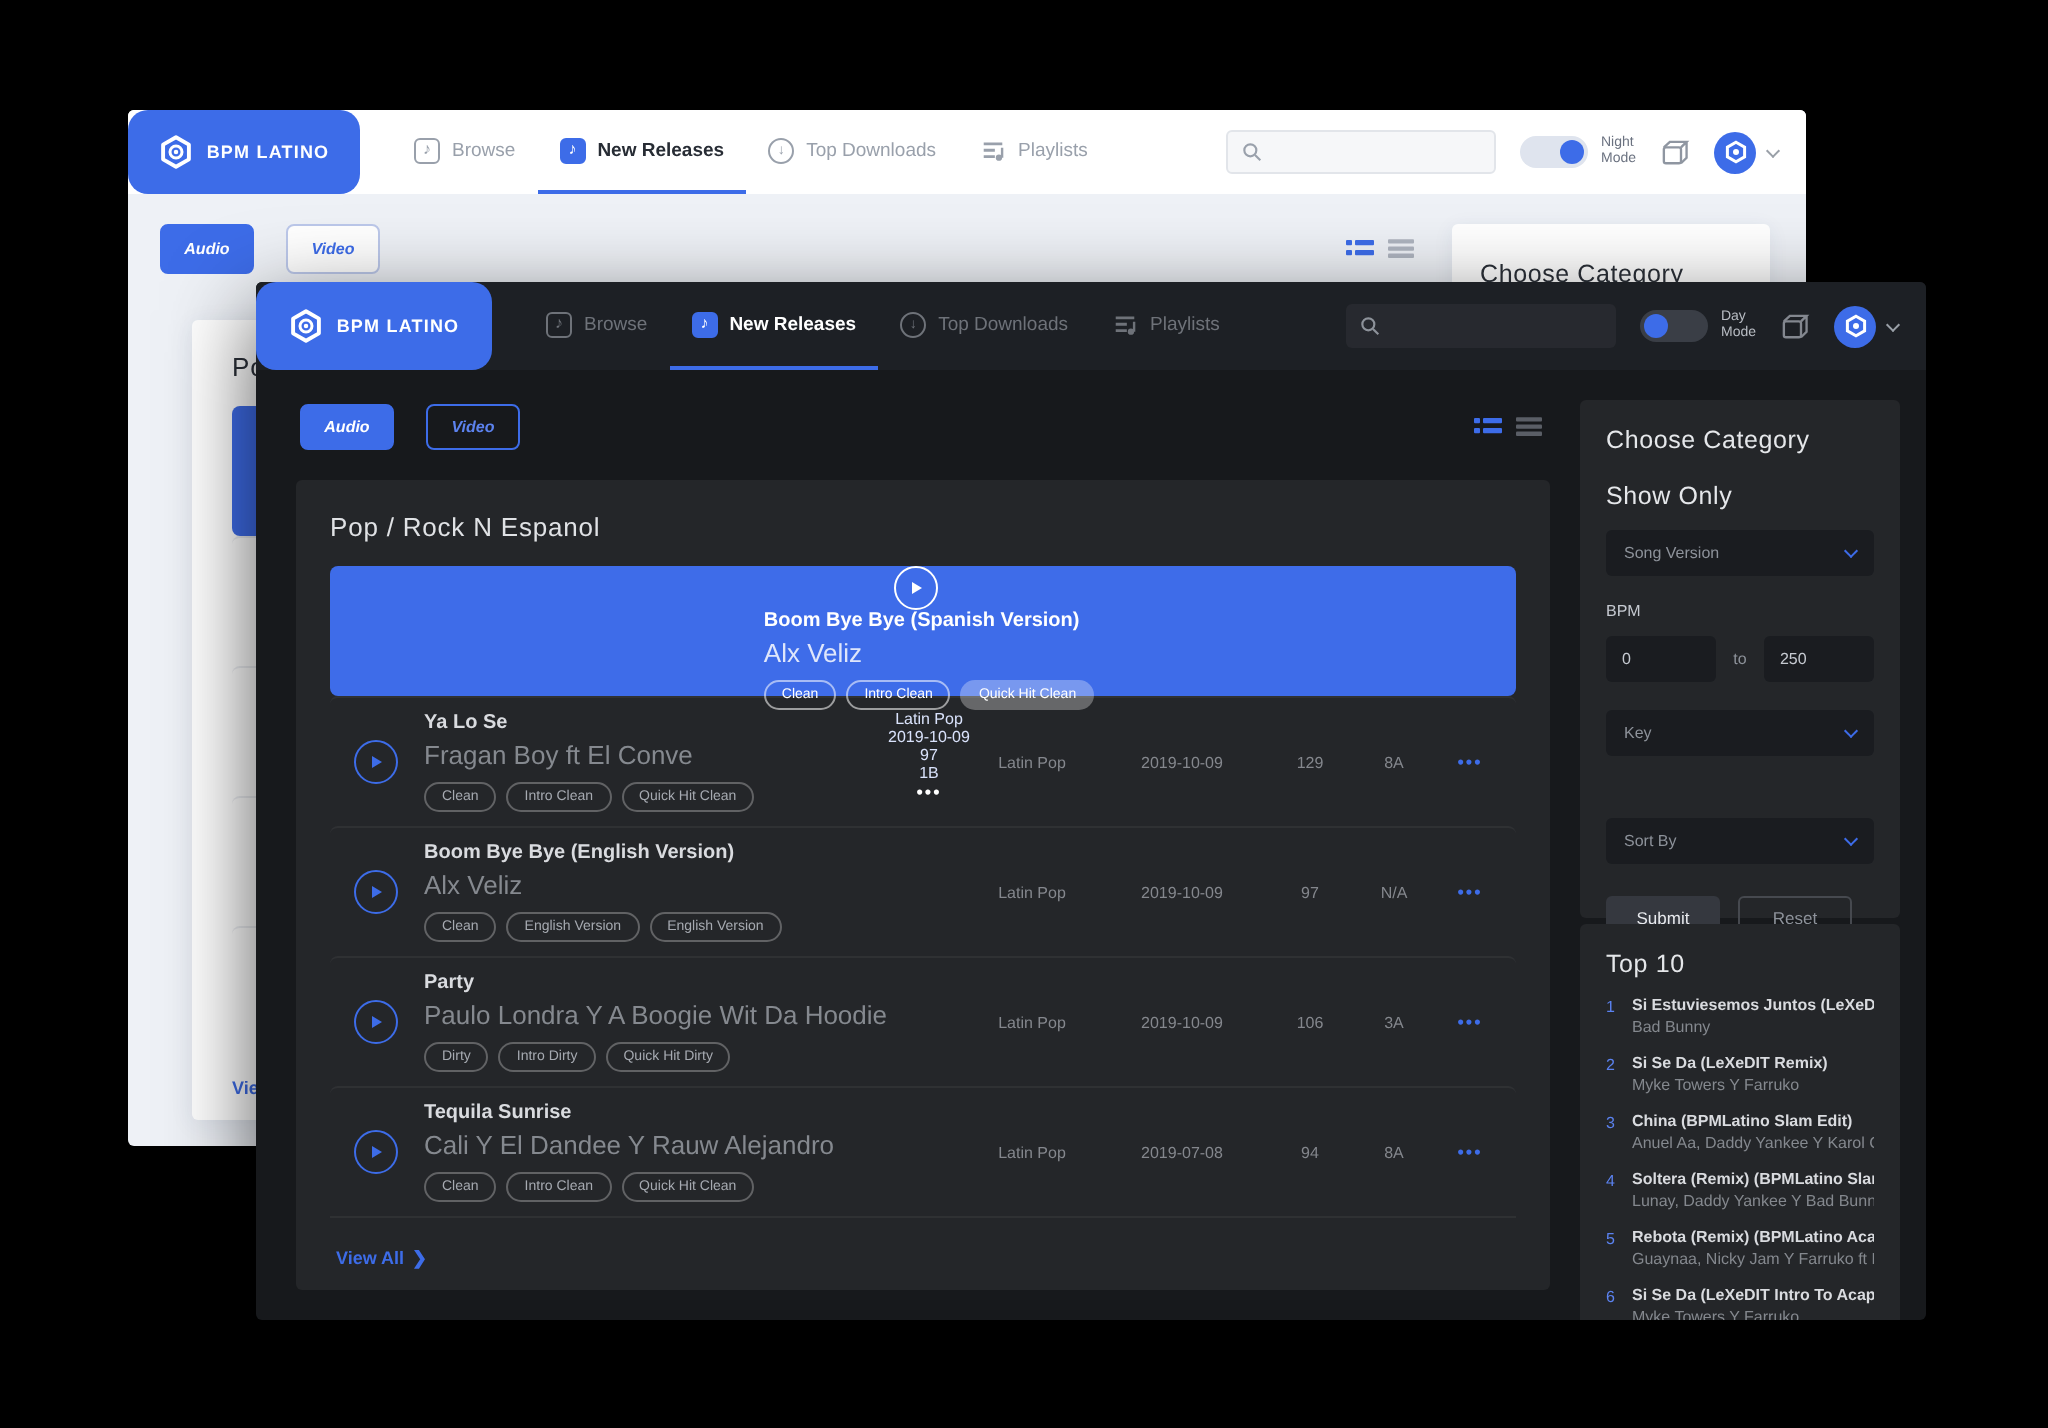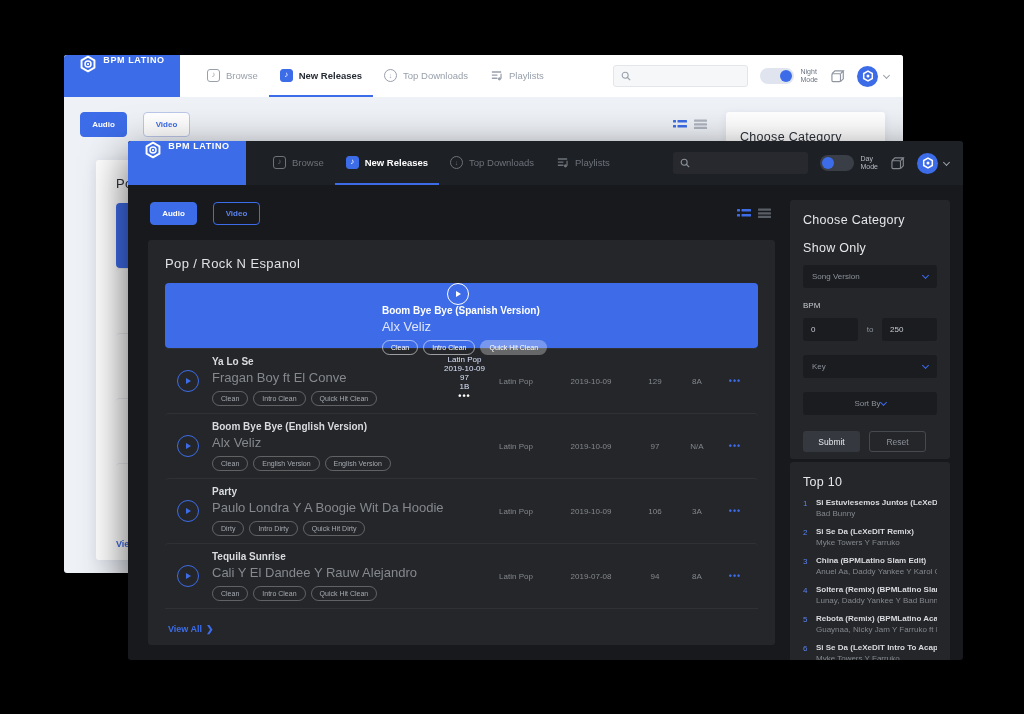--- a/index.html
+++ b/index.html
@@ -5,21 +5,21 @@
   * { margin:0; padding:0; box-sizing:border-box; }
   html,body { width:1024px; height:714px; }
   body { background:#000; position:relative; font-family:"Liberation Sans", sans-serif; overflow:hidden; }
   .win { position:absolute; overflow:hidden; border-radius:3px; }
 
   
   .win-light { left:64px; top:55px; width:839px; height:518px; background:#eef1f6; z-index:1;
                box-shadow:0 10px 34px rgba(0,0,0,.55); }
   .win-light .topbar { height:42px; background:#fff; display:flex; align-items:center; padding-right:14px; }
   .logo-block { width:116px; height:100%; background:#3d6ce8; color:#fff; display:flex;
-                justify-content:center; gap:6px; flex-shrink:0; }
+                align-items:center; justify-content:center; gap:6px; flex-shrink:0;border-radius:10px; }
   .win-dark .logo-block { width:118px; }
   .logo-text { font-size:9px; font-weight:bold; letter-spacing:.6px; white-space:nowrap; }
   .nav { display:flex; height:100%; margin-left:16px; }
   .nav-item { display:flex; align-items:center; gap:6px; padding:0 11px; font-size:9.5px;
               border-bottom:2px solid transparent; cursor:pointer; white-space:nowrap; }
   .win-light .nav-item { color:#99a0ab; }
   .win-light .nav-item.active { color:#272c34; font-weight:bold; border-bottom-color:#3d6ce8; }
   .win-dark .nav-item { color:#6e7279; }
   .win-dark .nav-item.active { color:#fff; font-weight:bold; border-bottom-color:#3d6ce8; }
   .icon-doc { width:13px; height:13px; border:1.3px solid currentColor; border-radius:3px;
@@ -43,21 +43,21 @@
   .win-light .mode-label { color:#6b7280; }
   .win-dark .mode-label { color:#b9bdc4; }
   .crate { margin-right:12px; display:flex; }
   .win-light .crate { color:#8f96a1; } .win-dark .crate { color:#83878f; }
   .avatar { width:21px; height:21px; border-radius:50%; background:#3d6ce8; display:flex;
             align-items:center; justify-content:center; color:#fff; }
   .chev { width:5px; height:5px; border-right:1.4px solid currentColor; border-bottom:1.4px solid currentColor;
           display:inline-block; transform:rotate(45deg); }
   .chev-acct { color:#9aa0a8; margin-left:6px; margin-top:-2px; }
 
-  .tabs { position:absolute; display:flex; gap:16px; }
+  .tabs { position:absolute; display:flex; gap:16px;font-style:italic; }
   .win-light .tabs { left:16px; top:57px; }
   .win-dark .tabs { left:22px; top:61px; }
   .tab-btn { min-width:47px; height:25px; border-radius:4px; font-size:8px; font-weight:bold;
              display:flex; align-items:center; justify-content:center; padding:0 10px; cursor:pointer; }
   .tab-btn.audio { background:#3d6ce8; color:#fff; border:1px solid #3d6ce8; }
   .win-light .tab-btn.video { background:#fff; color:#3d6ce8; border:1px solid #bcc8ea; }
   .win-dark  .tab-btn.video { background:transparent; color:#5c82ee; border:1px solid #3d6ce8; }
   .win-dark .tab-btn { height:23px; }
 
   .view-icons { position:absolute; display:flex; align-items:center; gap:7px; }
@@ -478,21 +478,21 @@
     <div class="bpm-label">BPM</div>
     <div class="bpm-row">
       <input class="bpm-input" value="0" style="">
       <span class="to-label">to</span>
       <input class="bpm-input" value="250" style="">
     </div>
     <div class="select" style="margin-top:14px;">
       <span class="select-label">Key</span>
       <span class="chev chev-blue"></span>
     </div>
-    <div class="select" style="margin-top:14px;justify-content:center;">
+    <div class="select" style="margin-top:31px;">
       <span class="select-label">Sort By</span>
       <span class="chev chev-blue"></span>
     </div>
     <div class="btn-row">
       <button class="btn btn-submit">Submit</button>
       <button class="btn btn-reset">Reset</button>
     </div>
   </div>
 
   <div class="dark-panel side-panel side-top10">

